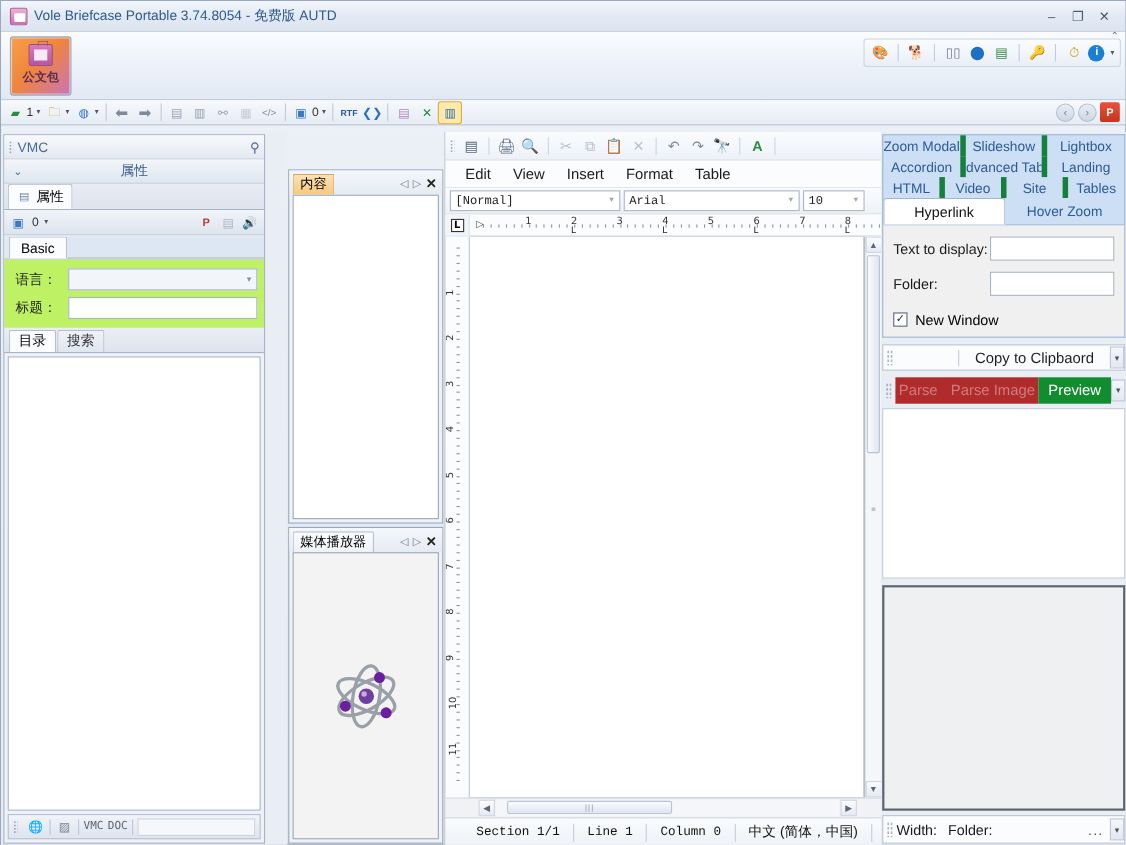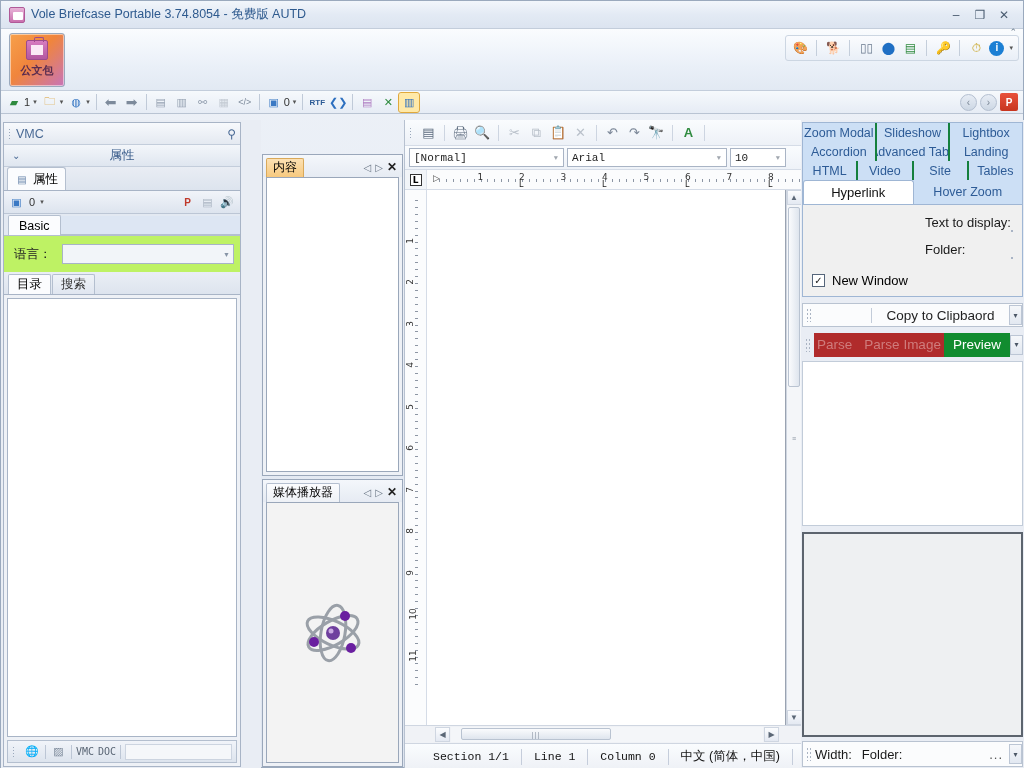--- a/index.html
+++ b/index.html
@@ -297,34 +297,34 @@
   }
   .st-cell { padding:0 12px; display:flex; align-items:center; height:100%; }
   .st-sep { width:1px; height:16px; background:#c5cddb; }
 
   
   .right-dock { width:224px; background:#e9edf4; padding:2px 2px 2px 1px; display:flex; flex-direction:column; }
   .rt-tabs-wrap { background:#ccdff5; border:1px solid #9fb6d4; }
   .rt-row { display:flex; align-items:center; height:19px; }
   .rt-tab {
     flex:1; text-align:center; font-size:12.5px; color:#2d5b96; white-space:nowrap;
-    overflow:hidden; border-right:2px solid #15803d; height:100%;
+    overflow:hidden; border-right:5px solid #15803d; height:100%;
     display:flex; align-items:center; justify-content:center;
   }
   .rt-tab:last-child { border-right:none; }
   .rt-row.sel { height:24px; align-items:flex-end; }
   .rt-tab.active {
     background:#fff; color:#111; border:1px solid #9fb6d4; border-bottom:none;
     border-radius:3px 3px 0 0; height:24px; font-size:13px;
   }
   .rt-body {
     background:#f0f0f0; border:1px solid #9fb6d4; border-top:none;
     padding:10px 9px 8px 9px;
   }
-  .rt-field { display:flex; align-items:flex-end; margin-bottom:10px;flex-direction:column; }
+  .rt-field { display:flex; align-items:center; margin-bottom:10px; }
   .rt-label { width:88px; font-size:13px; color:#1a1a1a; }
   .rt-input { flex:1; height:22px; background:#fff; border:1px solid #a9b4c5; }
   .rt-check { display:flex; align-items:center; gap:7px; margin-top:14px; }
   .chk {
     width:13px; height:13px; background:#fff; border:1px solid #55657a;
     display:flex; align-items:center; justify-content:center;
     font-size:10px; line-height:1; color:#1a1a1a;
   }
   .rt-check span.lb { font-size:13px; }
   .rt-strip {
@@ -498,20 +498,26 @@
           <div class="ptab">Basic</div>
           <div class="ptab-fill"></div>
         </div>
 
         <div class="form-area">
           <div class="form-row">
             <span class="form-label">语言：</span>
             <span class="form-input">
               <span></span>
               <span class="dd">▼</span>
+            </span>
+          </div>
+          <div class="form-row">
+            <span class="form-label">标题：</span>
+            <span class="form-input white">
+              <span></span>
             </span>
           </div>
         </div>
 
         <div class="nav-tabs">
           <div class="ntab active">目录</div>
           <div class="ntab">搜索</div>
         </div>
 
         <div class="tree-area"></div>
@@ -583,20 +589,27 @@
         <span class="ed-ico dim">✕</span>
         <span class="ed-sep"></span>
         <span class="ed-ico" style="color:#7b8798;">↶</span>
         <span class="ed-ico" style="color:#7b8798;">↷</span>
         <span class="ed-ico" style="color:#3c4a5c;">🔭</span>
         <span class="ed-sep"></span>
         <span class="ed-ico" style="color:#2e8a3e;font-weight:bold;">A</span>
         <span class="ed-sep"></span>
       </div>
 
+      <div class="ed-menu">
+        <span class="menu-item">Edit</span>
+        <span class="menu-item">View</span>
+        <span class="menu-item">Insert</span>
+        <span class="menu-item">Format</span>
+        <span class="menu-item">Table</span>
+      </div>
 
       <div class="ed-styles">
         <span class="combo" style="width:155px;">
           <span>[Normal]</span>
           <span class="arr">▼</span>
         </span>
         <span class="combo" style="width:160px;">
           <span>Arial</span>
           <span class="arr">▼</span>
         </span>

